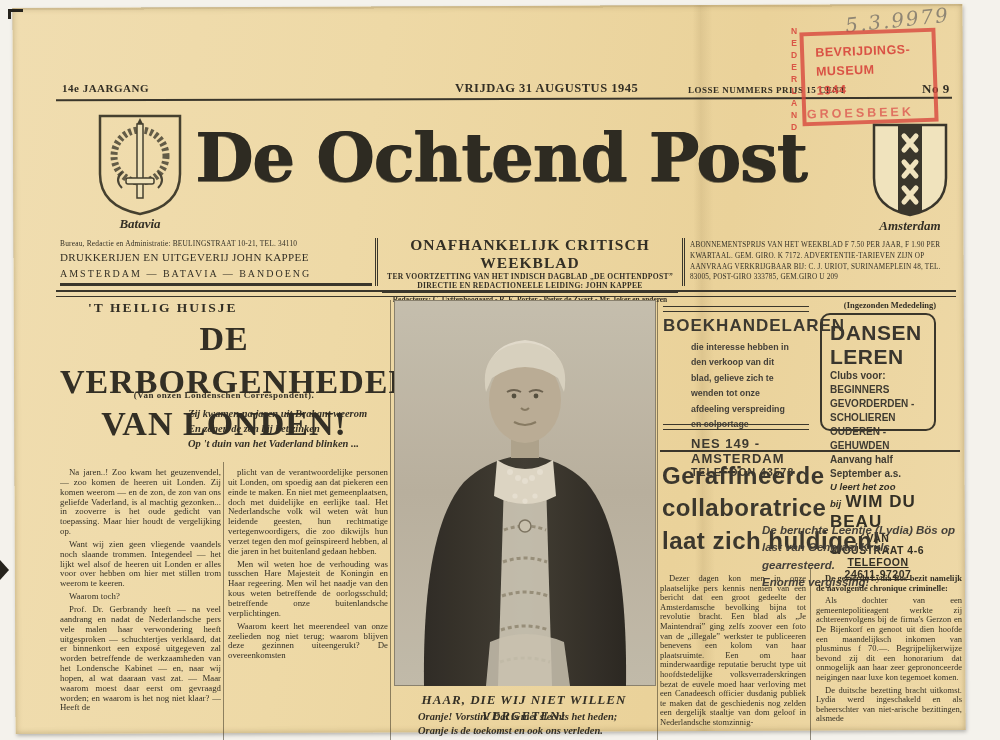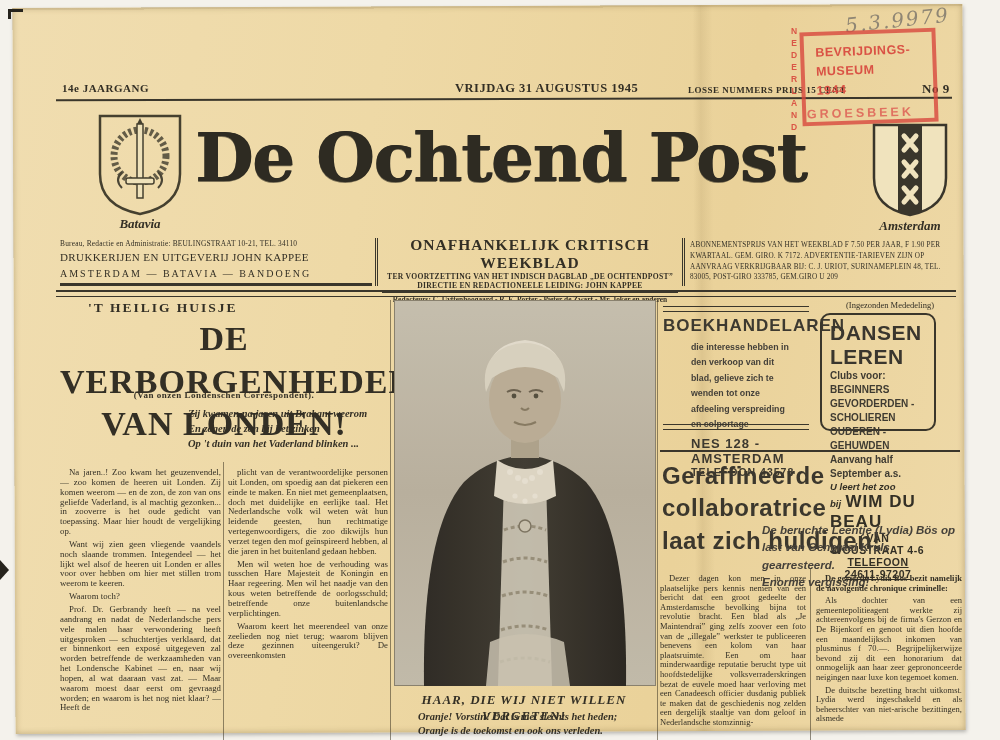--- a/index.html
+++ b/index.html
@@ -34,21 +34,21 @@
   .vrule{width:1px;background:rgba(60,52,35,.55);}
   
   .caption-title{font-weight:bold;font-style:italic;font-size:13px;letter-spacing:1px;}
   .caption-lines div{font-style:italic;font-weight:bold;font-size:10.5px;line-height:1.35;}
   
   .ad-rule{height:4px;border-top:1.5px solid #3a362b;border-bottom:1.5px solid #3a362b;}
   .boek-title{font-size:17px;font-weight:bold;letter-spacing:1px;color:#3d3930;}
   .boek-body{font-size:8.8px;font-weight:bold;line-height:1.75;color:#45413a;text-align:left;}
   .boek-addr1{font-size:13px;font-weight:bold;letter-spacing:1px;color:#3d3930;}
   .boek-addr2{font-size:10.5px;font-weight:bold;letter-spacing:1px;color:#3d3930;}
-  .ingezonden{font-size:8.5px;font-weight:normal;}
+  .ingezonden{font-size:8.5px;font-weight:bold;}
   .dansen-box{border:2px solid #3a362b;border-radius:10px;}
   .dansen-title{font-size:21px;font-weight:bold;letter-spacing:.5px;color:#3a362e;}
   .dansen-line{font-size:10px;font-weight:bold;color:#3f3b32;line-height:1.4;}
   .dansen-em{font-style:italic;font-size:9.5px;font-weight:bold;}
   .dansen-name{font-size:17px;font-weight:bold;letter-spacing:1px;}
   .dansen-addr{font-size:10.5px;font-weight:bold;letter-spacing:.5px;}
   
   .head2{font-size:24px;font-weight:bold;line-height:1.35;color:#3b372d;letter-spacing:.5px;}
   .subhead2 div{font-style:italic;font-weight:bold;font-size:11.5px;line-height:1.5;color:#45413a;}
   .bodycol2 p{margin:0 0 3px 0;font-size:8.5px;line-height:1.13;text-align:justify;text-indent:9px;}
@@ -221,21 +221,21 @@
   <div class="abs caption-title" style="left:388px;top:692px;width:272px;text-align:center;">HAAR, DIE WIJ NIET WILLEN VERGETEN!</div>
   <div class="abs caption-lines" style="left:418px;top:710px;width:240px;">
       <div>Oranje! Vorstin! Dat is niet slechts het heden;</div>
       <div>Oranje is de toekomst en ook ons verleden.</div>
     </div>
 
   <div class="abs ad-rule" style="left:663px;top:306px;width:146px;"></div>
   <div class="abs sans" style="left:663px;top:316px;width:146px;">
     <div class="boek-title">BOEKHANDELAREN</div>
     <div class="boek-body" style="margin:4px 16px 4px 28px;">die interesse hebben in den verkoop van dit blad, gelieve zich te wenden tot onze afdeeling verspreiding en colportage</div>
-    <div class="boek-addr1" style="margin-left:28px;">NES 128 - AMSTERDAM</div>
+    <div class="boek-addr1" style="margin-left:28px;">NES 149 - AMSTERDAM</div>
     <div class="boek-addr2" style="margin-left:28px;">TELEFOON 43578</div>
   </div>
   <div class="abs ad-rule" style="left:663px;top:424px;width:146px;"></div>
 
   <div class="abs ingezonden" style="left:822px;top:300px;width:136px;text-align:center;">(Ingezonden Mededeling)</div>
   <div class="abs dansen-box sans" style="left:820px;top:313px;width:116px;height:118px;padding:6px 8px;box-sizing:border-box;">
     <div class="dansen-title">DANSEN LEREN</div>
     <div style="font-size:0;line-height:0;">
         <div class="dansen-line">Clubs voor: BEGINNERS</div>
         <div class="dansen-line">GEVORDERDEN - SCHOLIEREN</div>

